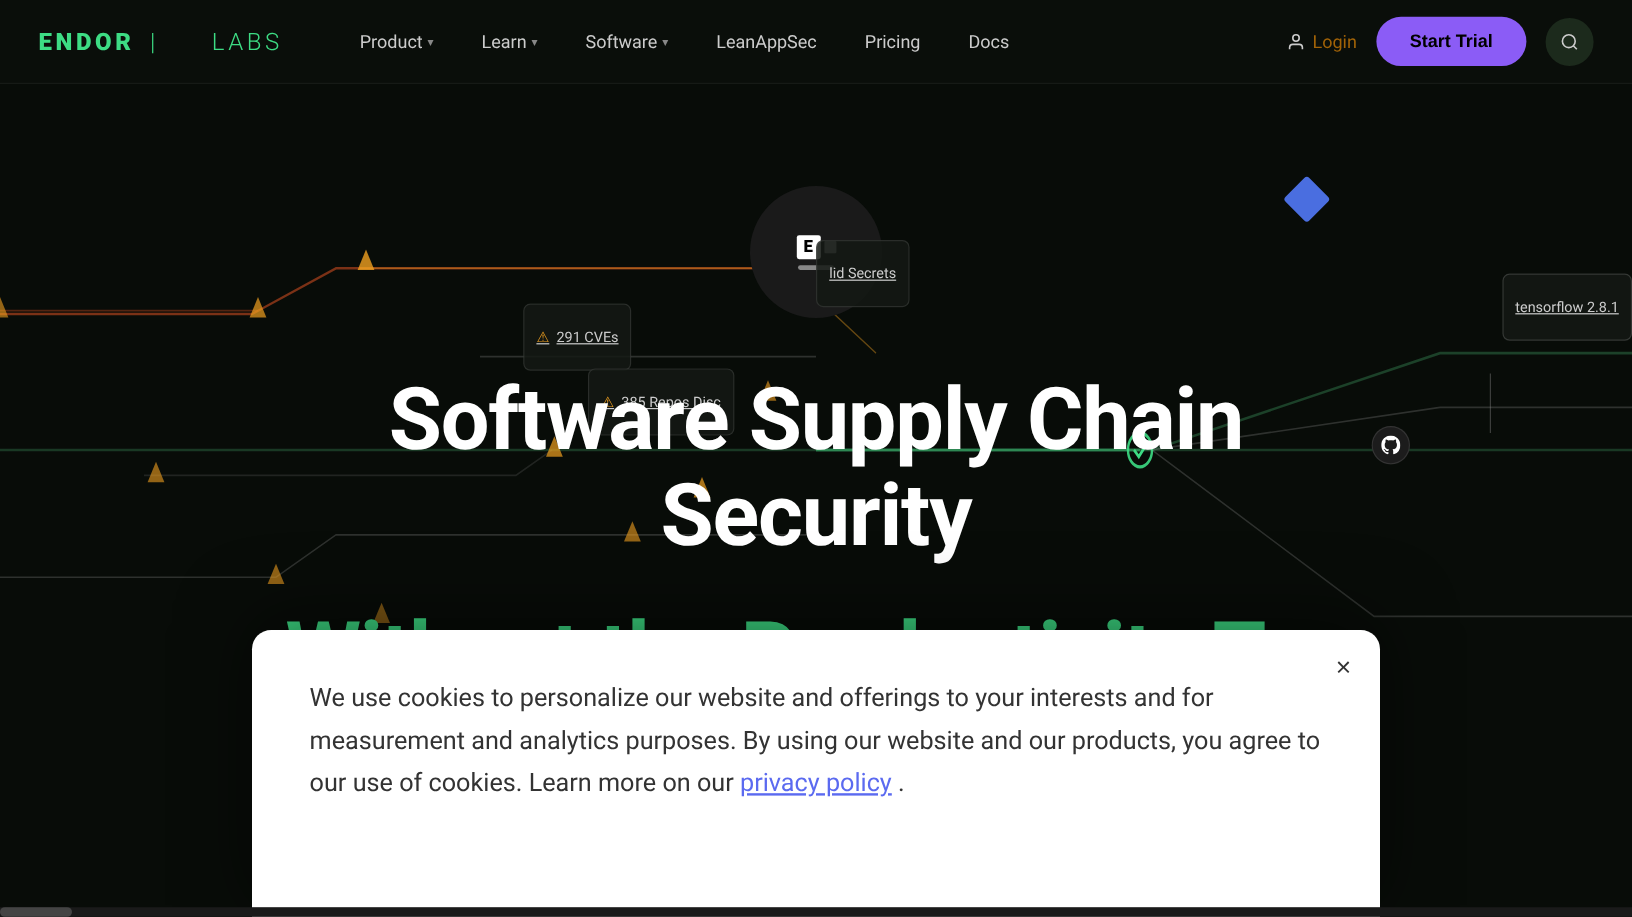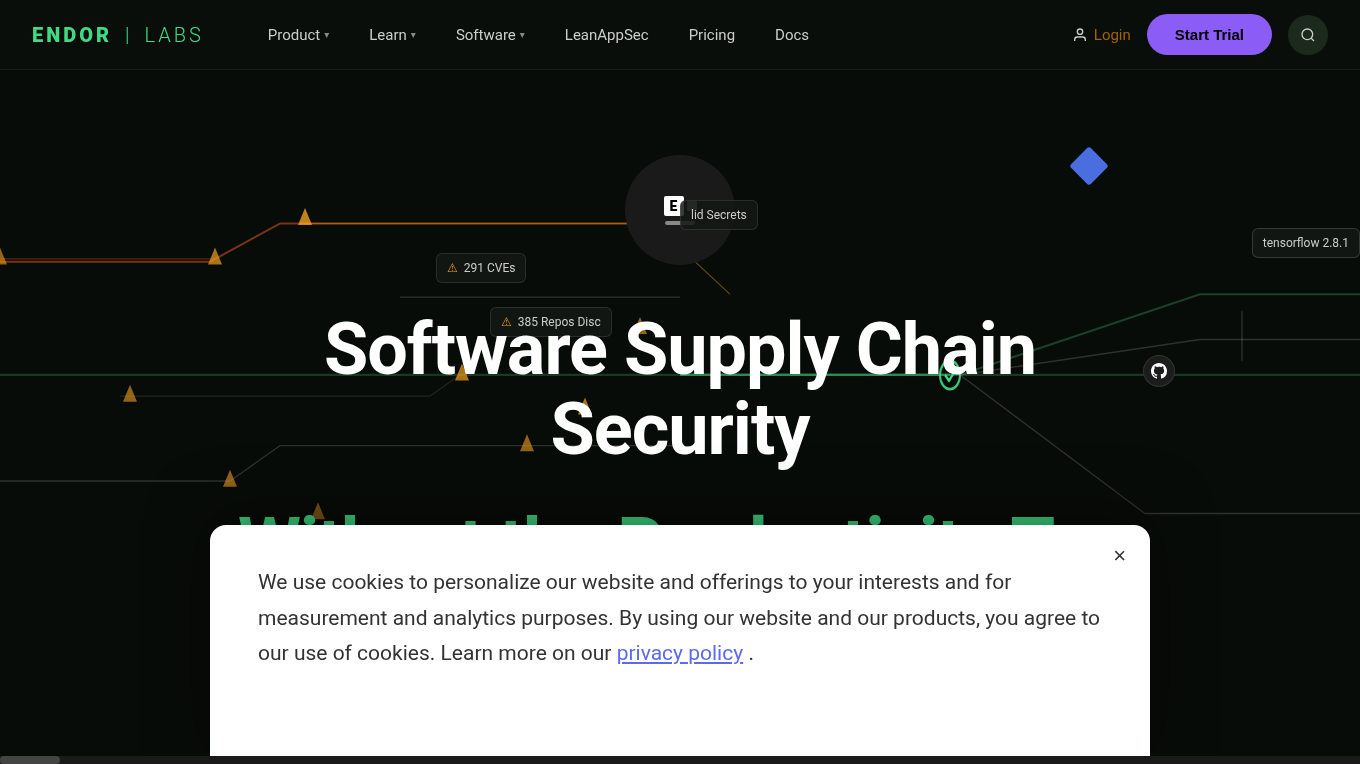--- a/index.html
+++ b/index.html
@@ -133,28 +133,29 @@
       justify-content: center;
       z-index: 5;
     }
 
     
     .badge {
       position: absolute;
       background: rgba(20,25,20,0.85);
       border: 1px solid rgba(255,255,255,0.1);
       border-radius: 6px;
-      padding: 7px 10px;
+      padding: 20px 10px;
       font-size: 12px;
       color: #ccc;
       display: flex;
       align-items: flex-start;
       gap: 6px;
       z-index: 6;
       white-space: nowrap;
+      text-decoration: underline;
     }
     .badge-secrets { background: rgba(20,25,20,0.85); }
     .badge-tf {
       background: rgba(20,25,20,0.85);
       border-color: rgba(255,255,255,0.15);
     }
     .badge-github {
       width: 32px;
       height: 32px;
       border-radius: 50%;
@@ -275,21 +276,21 @@
     }
   </style>
 </head>
 <body>
 
 <nav>
   <div class="nav-logo">
     <span class="nav-logo-text">
       <span style="font-weight:900; letter-spacing:3px;">ENDOR</span>
       <span style="color:#3ddc84; font-weight:300; margin: 0 6px;">|</span>
-      <span style="font-weight:300; letter-spacing:3px;">LABS</span>
+      <span style="font-weight:300; letter-spacing:3px;margin-left:32px;">LABS</span>
     </span>
   </div>
 
   <div class="nav-links">
     <a class="nav-link">
       <span>Product</span>
       <span class="nav-chevron">▾</span>
     </a>
     <a class="nav-link">
       <span>Learn</span>

